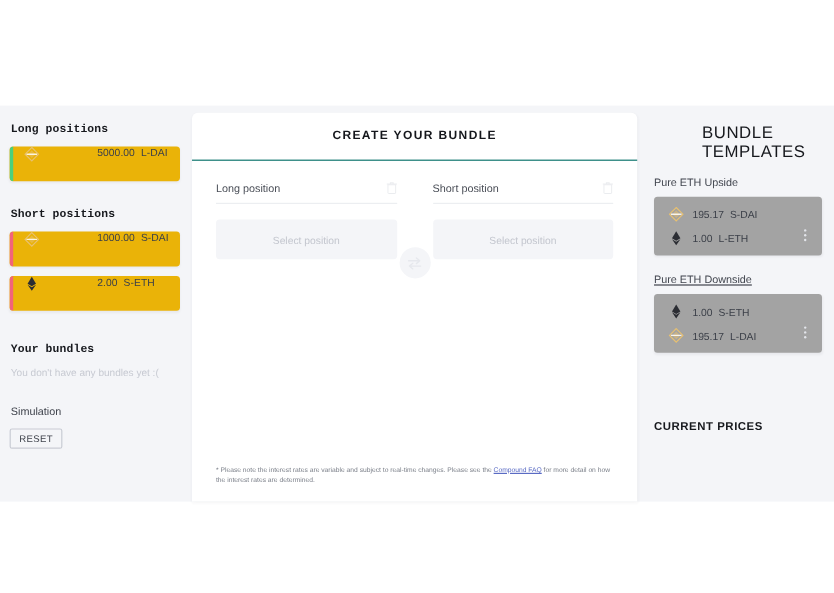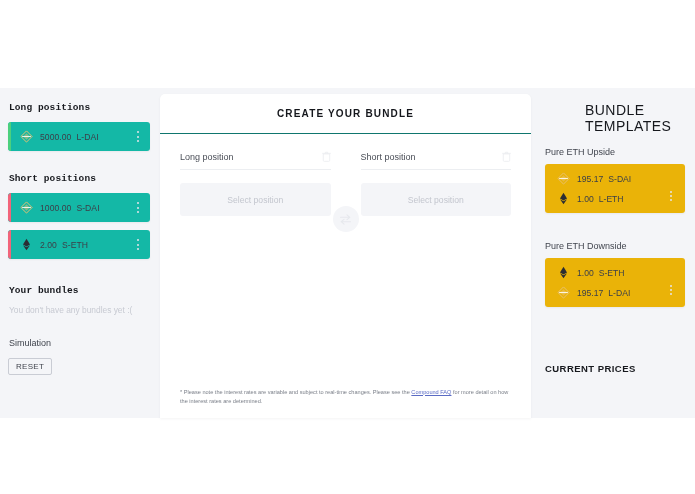--- a/index.html
+++ b/index.html
@@ -30,30 +30,30 @@
     color: #16181d;
     letter-spacing: .1px;
     margin: 0 0 9px 1px;
     font-family: Liberation Mono, monospace;
   }
   .sec-title.sp2 { margin-top: 22px; }
   .sec-title.sp3 { margin-top: 26px; }
 
   .pos-card {
     position: relative;
-    background: #14b8a6;
+    background: #eab308;
     border-radius: 3px;
     height: 29px;
     margin-bottom: 8px;
     display: flex;
-    align-items: center;
     padding-left: 12px;
     padding-right: 6px;
     box-shadow: 0 1px 2px rgba(30,35,60,.055);
     overflow: hidden;
+    gap: 41px;
   }
   .pos-card::before {
     content: "";
     position: absolute; left: 0; top: 0; bottom: 0;
     width: 2.6px;
     border-radius: 3px 0 0 3px;
   }
   .pos-card.long::before  { background: #4cd07d; }
   .pos-card.short::before { background: #f2647a; }
 
@@ -199,23 +199,23 @@
     color: #16181d;
     letter-spacing: .45px;
     margin-bottom: 13px;
     margin-left: 40px;
   }
   .tmpl-name {
     font-size: 9px;
     color: #41454e;
     margin-bottom: 7px;
   }
-  .tmpl-name.gap { margin-top: 28px; }
+  .tmpl-name.gap { margin-top: 15px; text-decoration: underline; }
   .tmpl-card {
-    background: #eab308;
+    background: #a3a3a3;
     border-radius: 3px;
     padding: 8px 8px 8px 12px;
     display: flex;
     align-items: flex-end;
     box-shadow: 0 1px 2px rgba(30,35,60,.055);
     margin-bottom: 2px;
   }
   .tmpl-legs { flex: 1 1 auto; }
   .tmpl-leg {
     display: flex; align-items: center;

